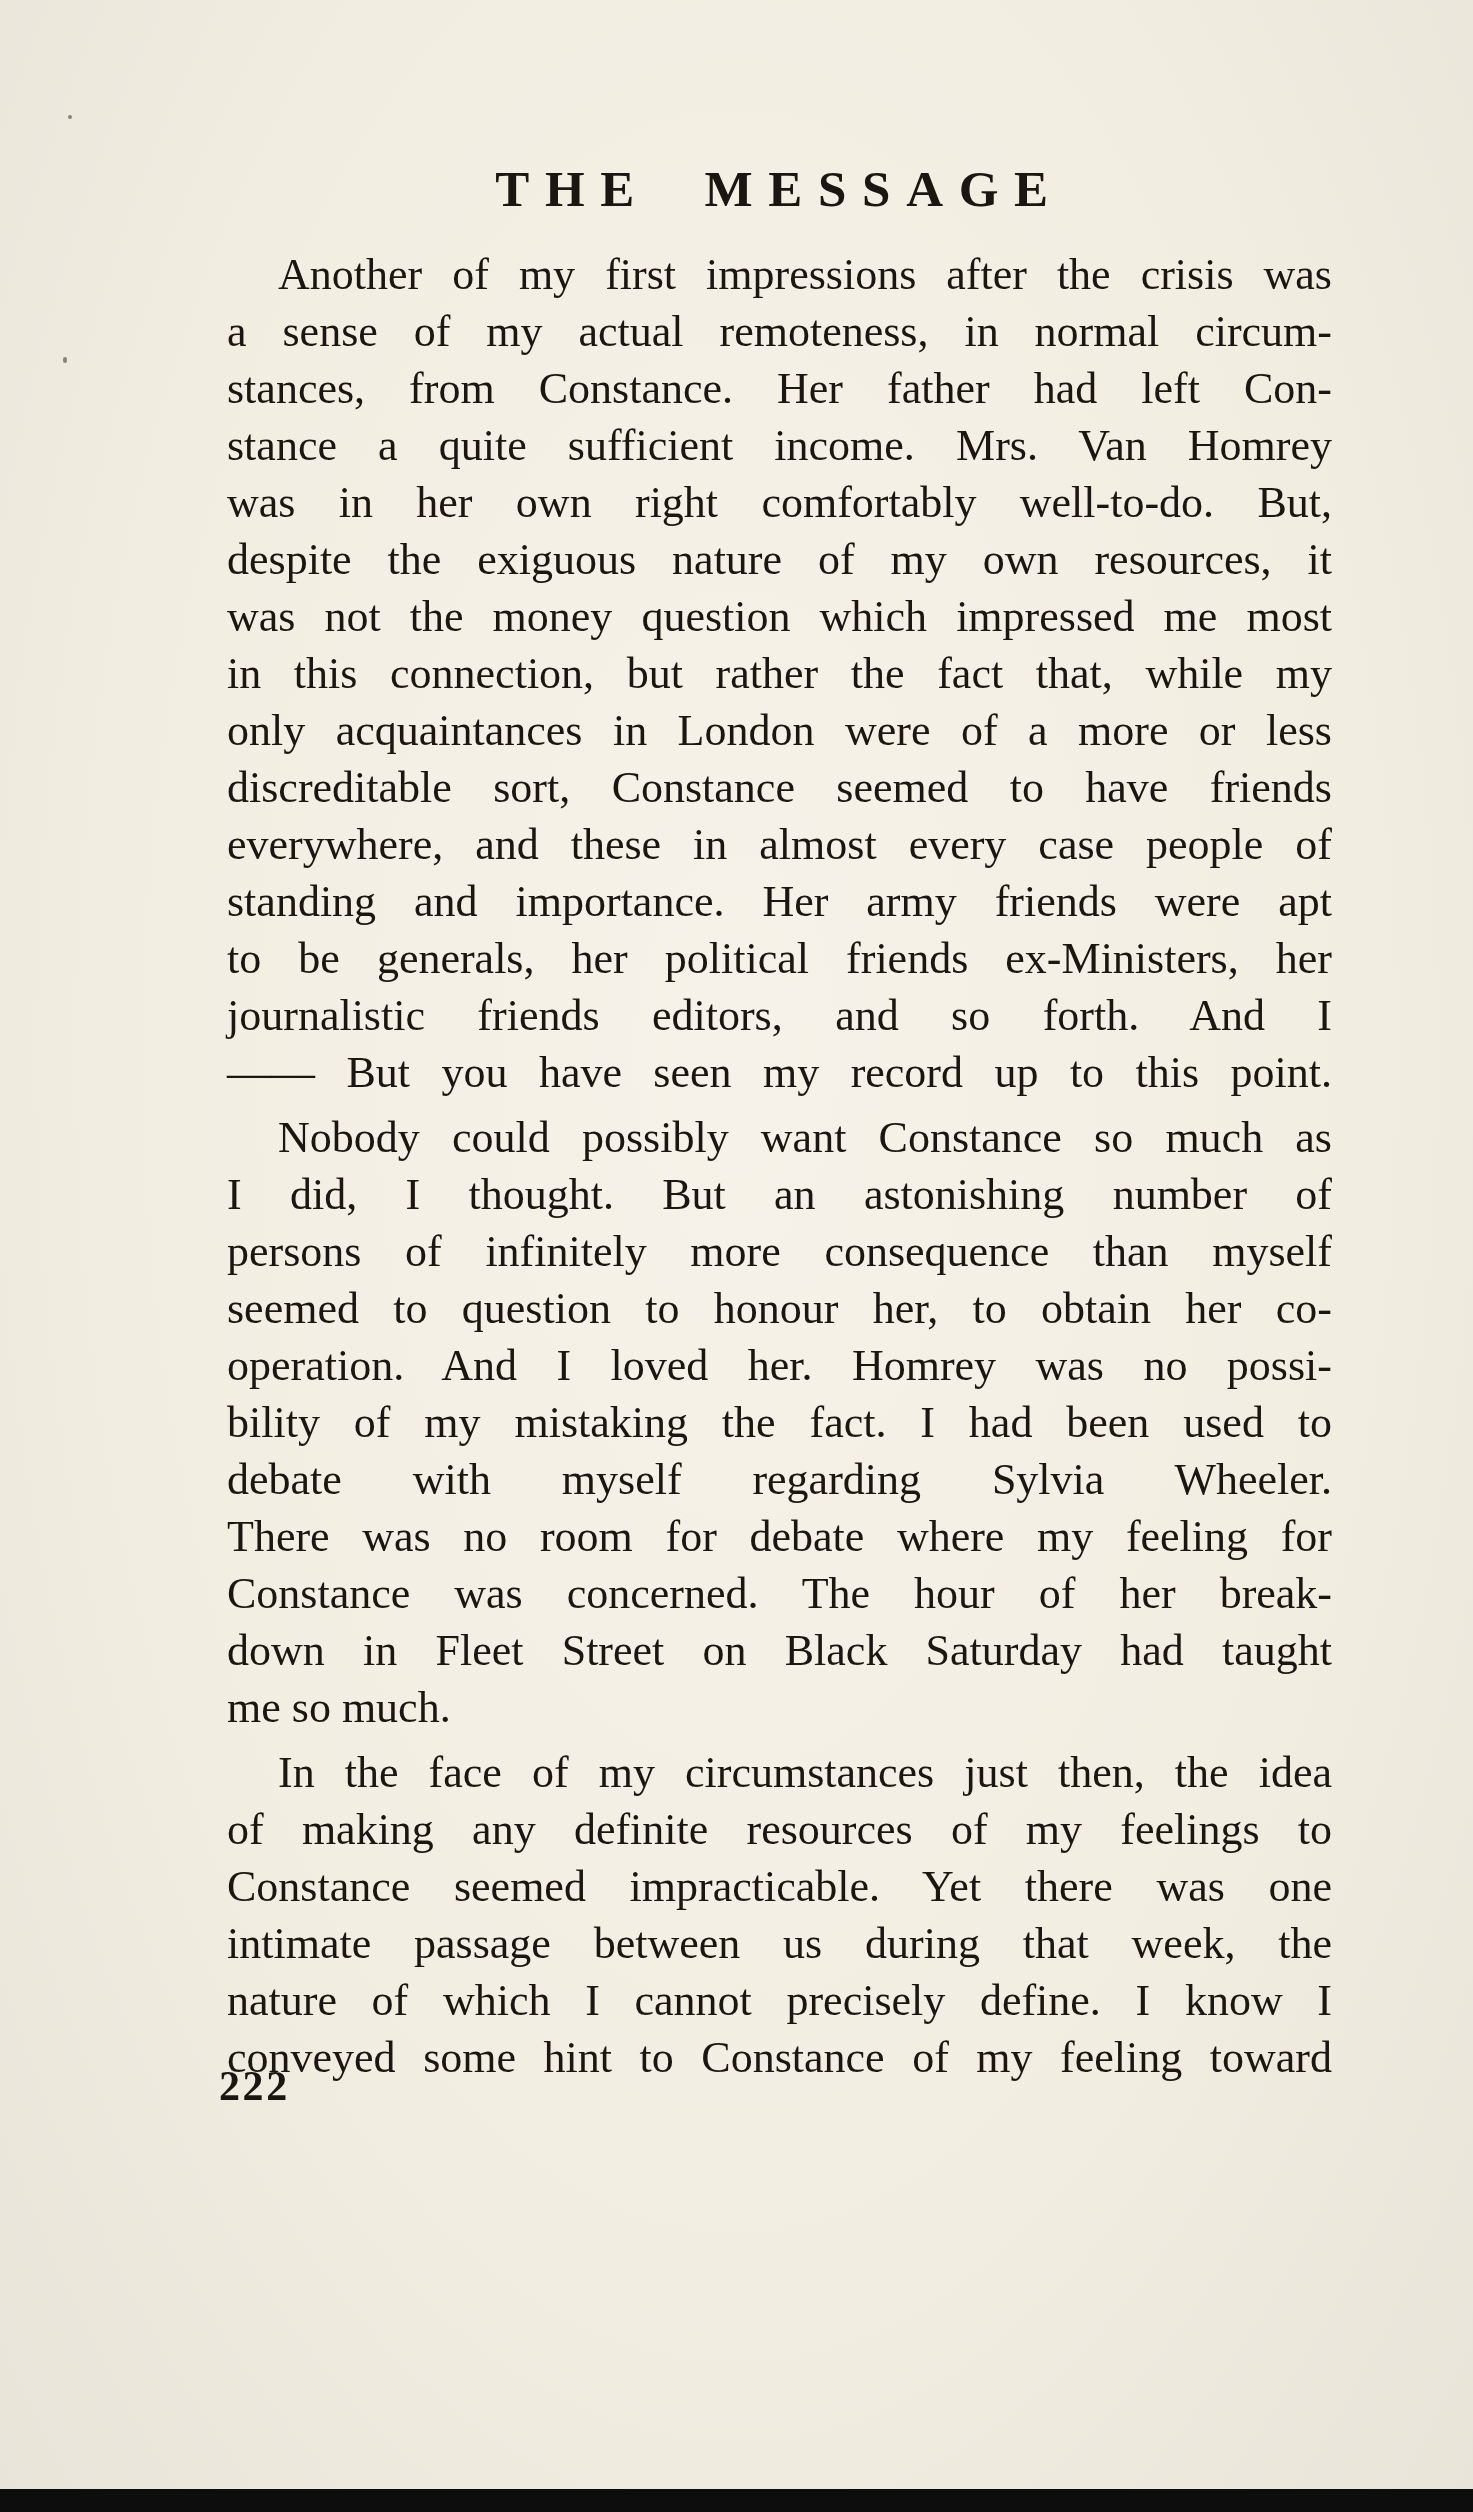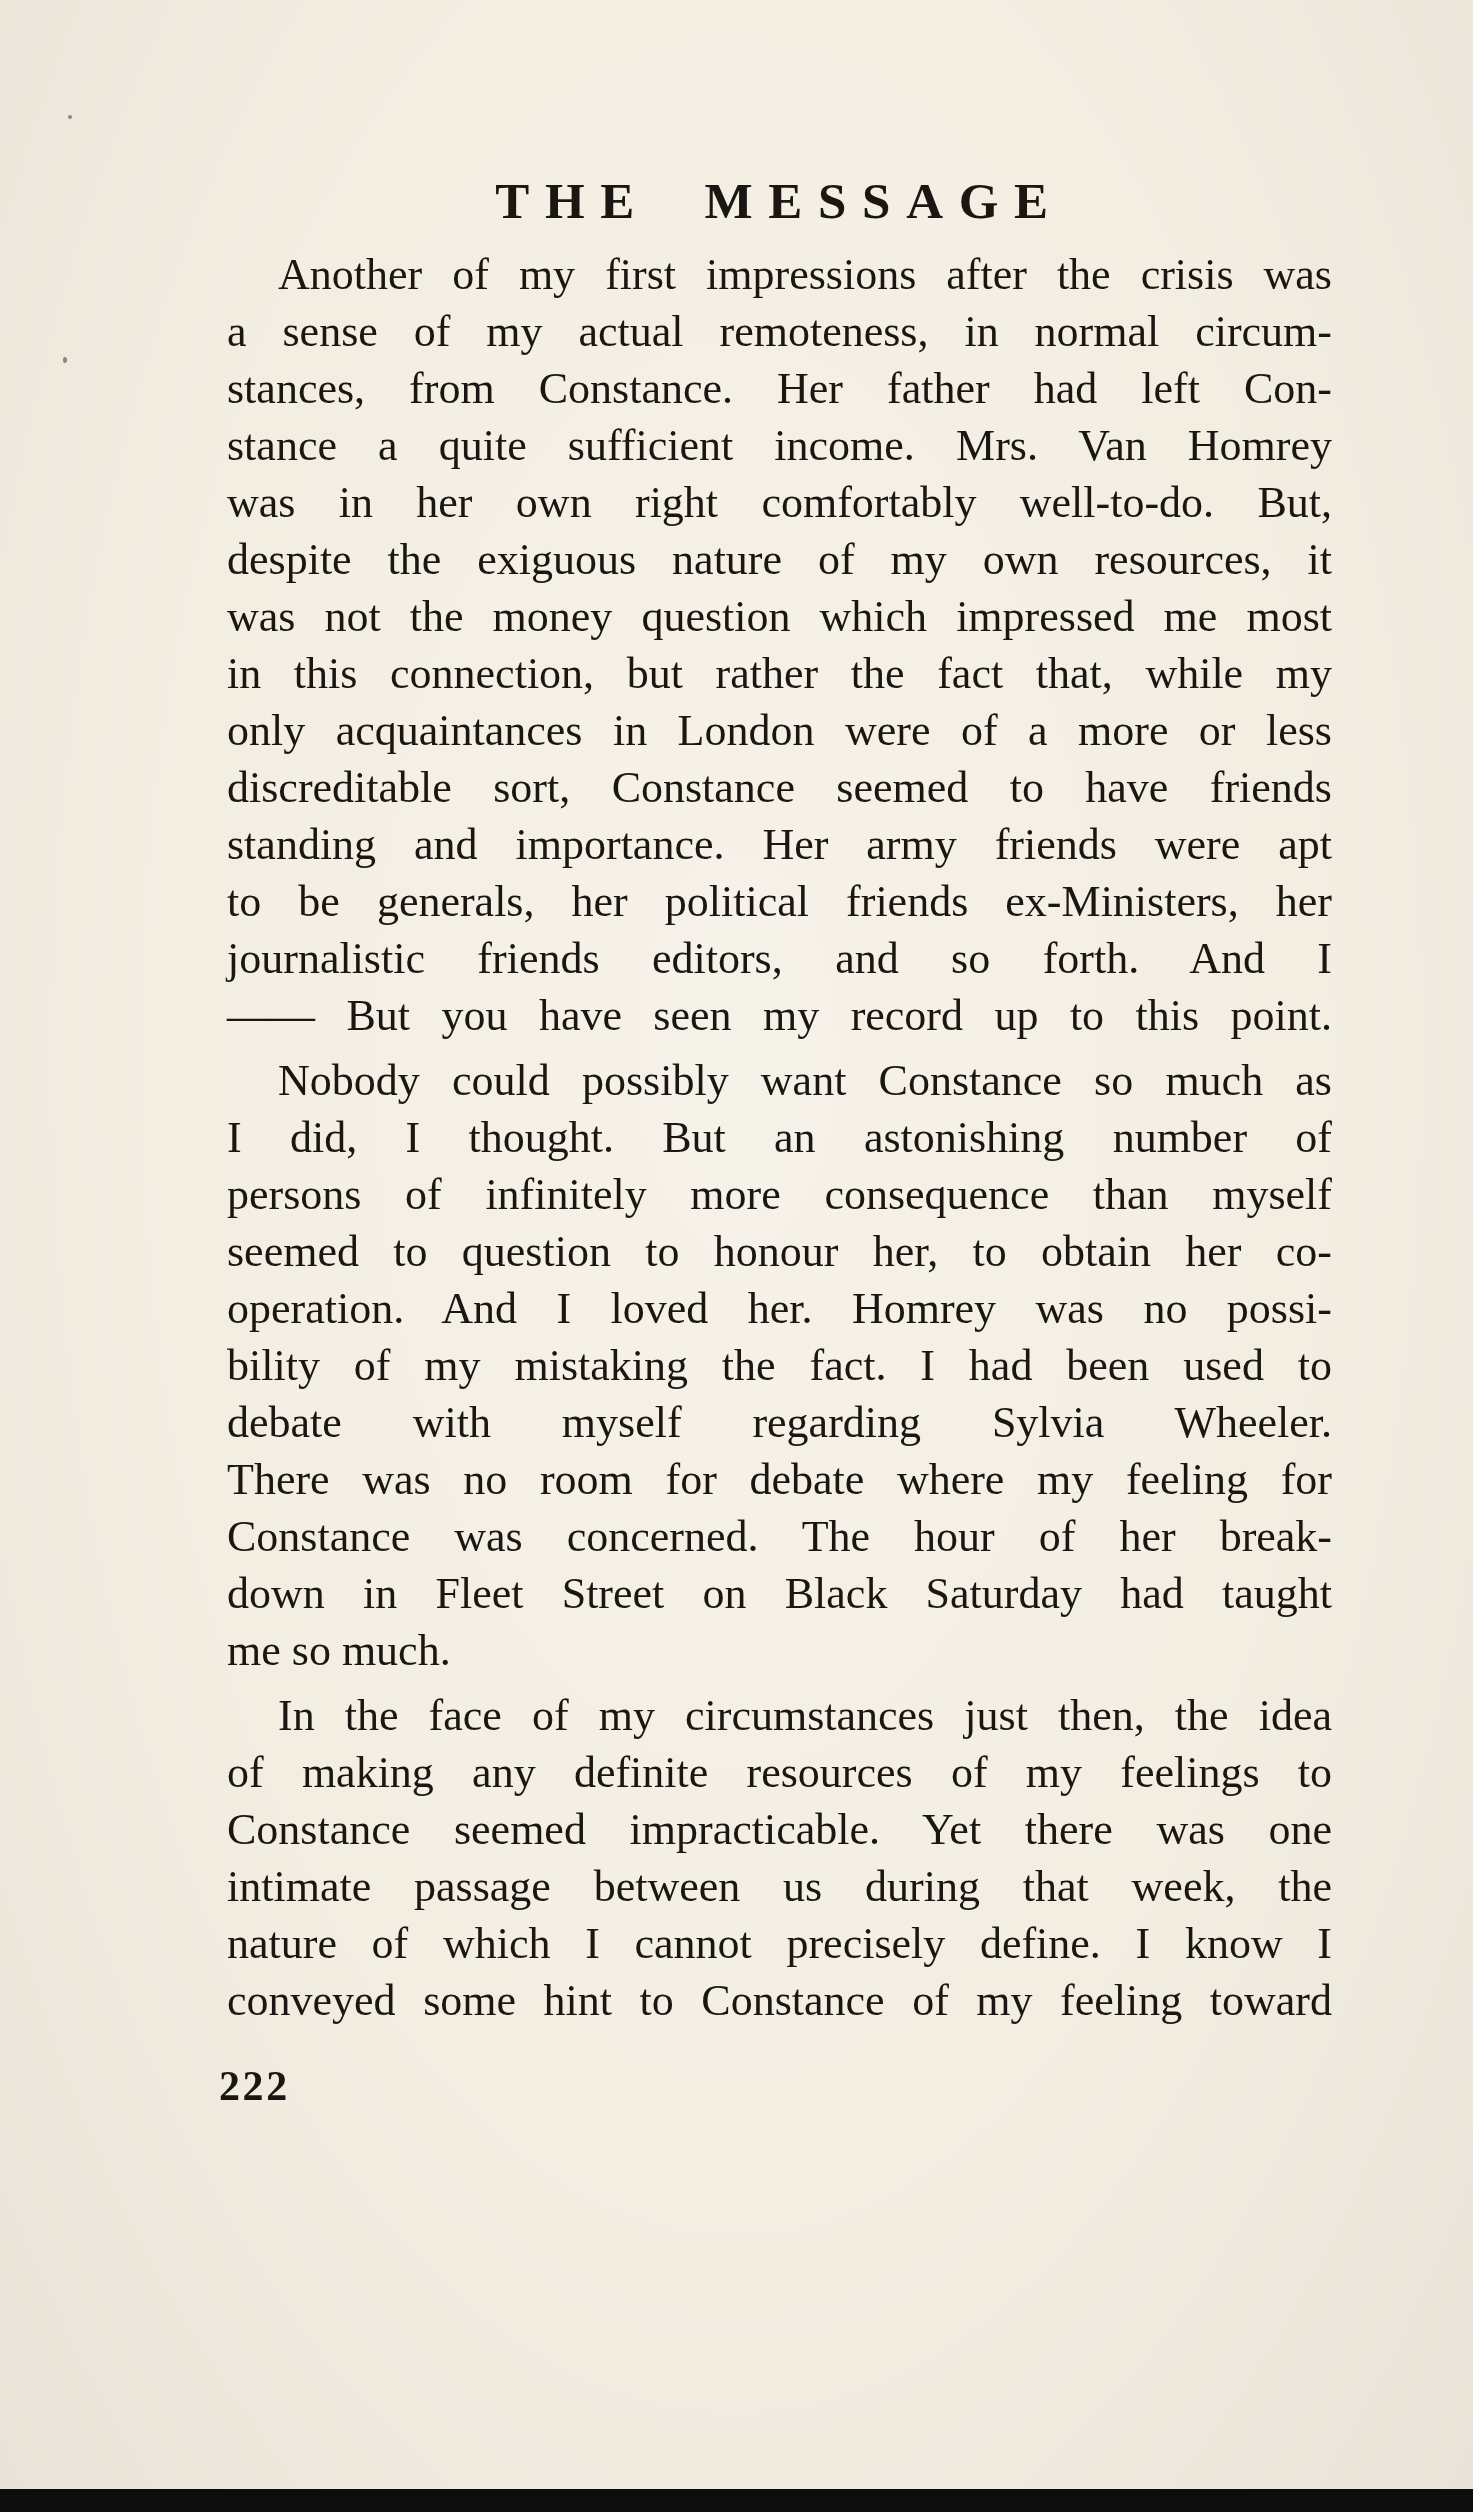--- a/index.html
+++ b/index.html
@@ -17,21 +17,21 @@
     width: 1473px;
     height: 2512px;
     background: var(--paper);
     background-image: radial-gradient(ellipse at 50% 42%, rgba(255,255,255,0.25) 0%, rgba(0,0,0,0.0) 55%, rgba(0,0,0,0.045) 100%);
     font-family: "Liberation Serif", "DejaVu Serif", serif;
     color: var(--ink);
     overflow: hidden;
   }
   .title {
     position: absolute;
-    top: 172px;
+    top: 160px;
     left: 219px;
     width: 1121px;
     margin: 0;
     text-align: center;
     font-size: 51px;
     font-weight: 700;
     letter-spacing: 15.7px;
     word-spacing: 26px;
     color: var(--ink);
   }
@@ -91,20 +91,21 @@
       <span class="line indent">Another of my first impressions after the crisis was</span>
       <span class="line">a sense of my actual remoteness, in normal circum-</span>
       <span class="line">stances, from Constance. Her father had left Con-</span>
       <span class="line">stance a quite sufficient income. Mrs. Van Homrey</span>
       <span class="line">was in her own right comfortably well-to-do. But,</span>
       <span class="line">despite the exiguous nature of my own resources, it</span>
       <span class="line">was not the money question which impressed me most</span>
       <span class="line">in this connection, but rather the fact that, while my</span>
       <span class="line">only acquaintances in London were of a more or less</span>
       <span class="line">discreditable sort, Constance seemed to have friends</span>
+      <span class="line">everywhere, and these in almost every case people of</span>
       <span class="line">standing and importance. Her army friends were apt</span>
       <span class="line">to be generals, her political friends ex-Ministers, her</span>
       <span class="line">journalistic friends editors, and so forth. And I</span>
       <span class="line">—— But you have seen my record up to this point.</span>
     </p>
 
     <p class="para">
       <span class="line indent">Nobody could possibly want Constance so much as</span>
       <span class="line">I did, I thought. But an astonishing number of</span>
       <span class="line">persons of infinitely more consequence than myself</span>

